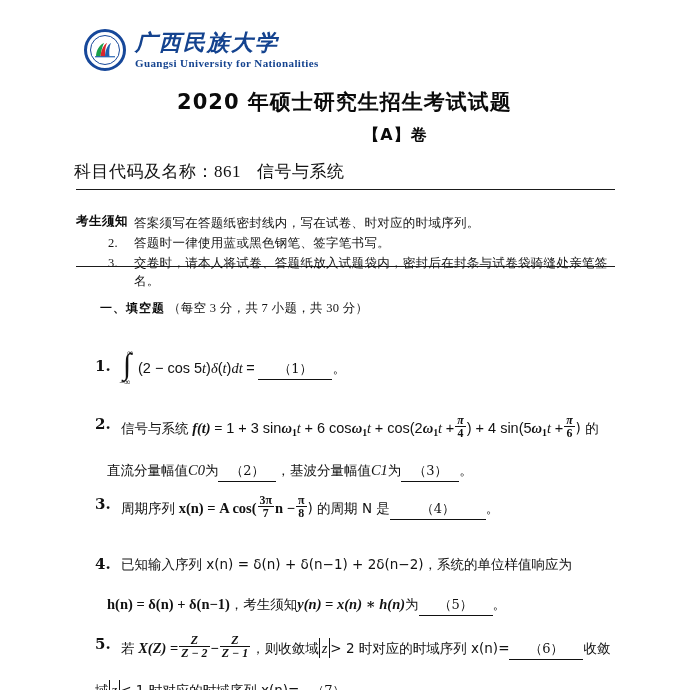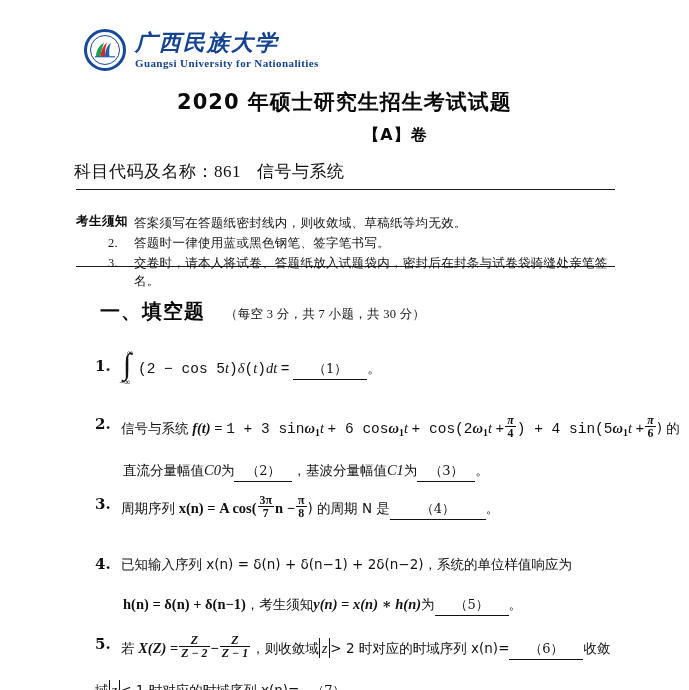--- a/index.html
+++ b/index.html
@@ -166,29 +166,29 @@
 
   
   .section-heading {
     position: absolute;
     left: 100px;
     top: 298px;
     white-space: nowrap;
   }
   .section-heading .sec-label {
     font-family: "DejaVu Sans", "Liberation Sans", sans-serif;
-    font-size: 20px;
+    font-size: 12px;
     font-weight: 700;
     color: #0b0b0b;
     letter-spacing: 1px;
   }
   .section-heading .sec-note {
     font-size: 12.5px;
     color: #141414;
-    margin-left: 20px;
+    margin-left: 3px;
     letter-spacing: 0.3px;
   }
 
   
   .q {
     position: absolute;
     left: 95px;
     width: 580px;
     font-size: 14.5px;
     color: #111;
@@ -201,27 +201,27 @@
     width: 22px;
     font-family: "DejaVu Serif", "Liberation Serif", serif;
     font-weight: 700;
     font-size: 15px;
   }
   .q-body {
     margin-left: 26px;
     white-space: nowrap;
   }
   .q-line { white-space: nowrap; }
-  .q-line2 { margin-left: 28px; white-space: nowrap; }
+  .q-line2 { margin-left: 12px; white-space: nowrap; }
 
   
   .mi { font-style: italic; font-family: "Liberation Serif", "DejaVu Serif", serif; }
   .mb { font-weight: 700; font-family: "Liberation Serif", "DejaVu Serif", serif; }
   .mbi { font-weight: 700; font-style: italic; font-family: "Liberation Serif", "DejaVu Serif", serif; }
-  .mr { font-style: normal; font-family: Liberation Mono, monospace; }
+  .mr { font-style: normal; font-family: Liberation Sans, sans-serif; }
   .cn { font-family: "DejaVu Sans", "Liberation Sans", sans-serif; font-size: 13.5px; }
 
   .frac {
     display: inline-block;
     vertical-align: -0.42em;
     text-align: center;
     font-size: 0.82em;
     line-height: 1.05;
     margin: 0 1px;
   }
@@ -304,21 +304,21 @@
   <div class="subject-line">
     <span>科目代码及名称：</span><span class="code">861</span><span class="gap"></span><span>信号与系统</span>
   </div>
 
   <div class="rule rule-top"></div>
 
   <div class="notice-title">考生须知</div>
   <div class="notice-list">
     <div class="notice-item">
       <span class="notice-num">1.</span>
-      <span class="notice-text">答案须写在答题纸密封线内，则收敛域、草稿纸等均无效。</span>
+      <span class="notice-text">答案须写在答题纸密封线内，写在试卷、时对应的时域序列。</span>
     </div>
     <div class="notice-item">
       <span class="notice-num">2.</span>
       <span class="notice-text">答题时一律使用蓝或黑色钢笔、签字笔书写。</span>
     </div>
     <div class="notice-item">
       <span class="notice-num">3.</span>
       <span class="notice-text">交卷时，请本人将试卷、答题纸放入试题袋内，密封后在封条与试卷袋骑缝处亲笔签名。</span>
     </div>
   </div>

